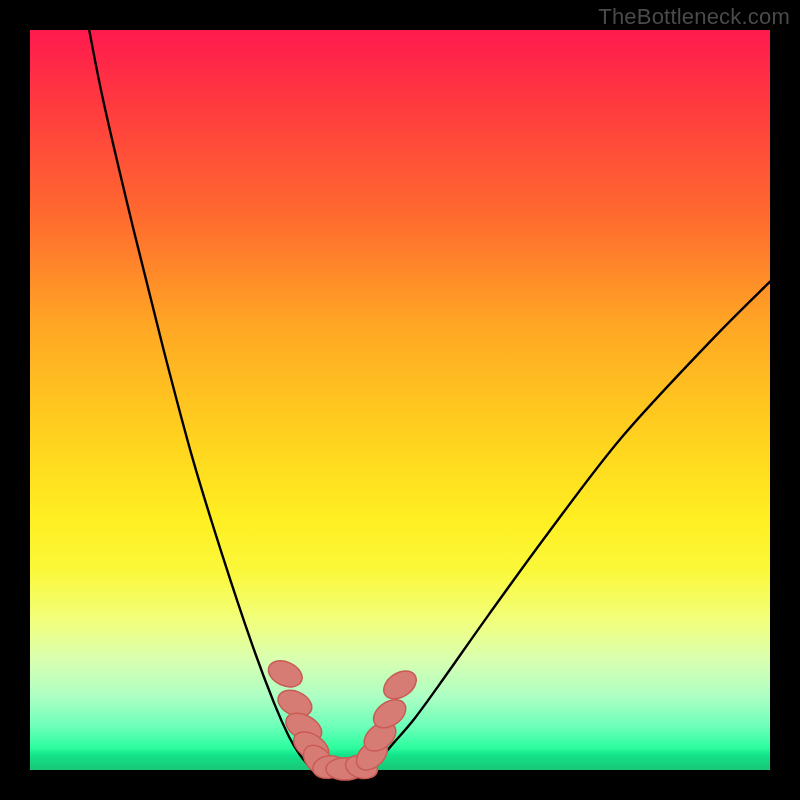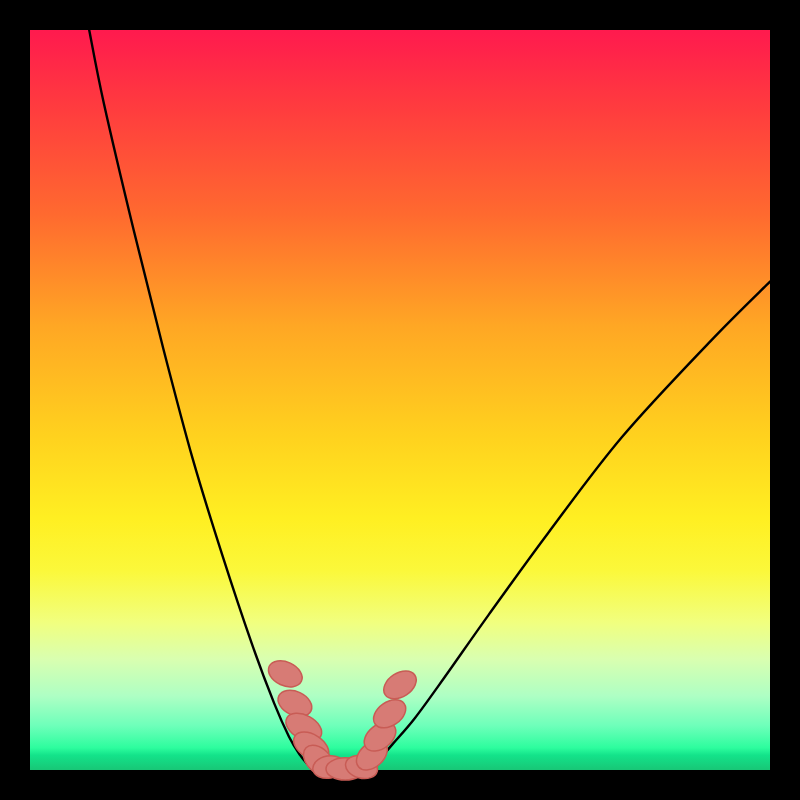--- a/index.html
+++ b/index.html
@@ -78,13 +78,14 @@
           <ellipse cx="298.96" cy="737.04" rx="16.28" ry="11.1" class="marker" transform="rotate(-10 298.96 737.04)"></ellipse>
           <ellipse cx="315.24" cy="738.89" rx="19.240000000000002" ry="11.1" class="marker" transform="rotate(0 315.24 738.89)"></ellipse>
           <ellipse cx="331.52" cy="737.04" rx="16.28" ry="11.1" class="marker" transform="rotate(15 331.52 737.04)"></ellipse>
           <ellipse cx="341.88" cy="725.2" rx="11.84" ry="17.76" class="marker" transform="rotate(48 341.88 725.2)"></ellipse>
           <ellipse cx="350.02" cy="706.7" rx="11.84" ry="17.76" class="marker" transform="rotate(52 350.02 706.7)"></ellipse>
           <ellipse cx="359.64" cy="683.76" rx="11.84" ry="17.76" class="marker" transform="rotate(55 359.64 683.76)"></ellipse>
           <ellipse cx="370" cy="654.9" rx="11.84" ry="17.76" class="marker" transform="rotate(57 370 654.9)"></ellipse>
         </g>
     </svg>
   </div>
+  <div class="watermark">TheBottleneck.com</div>
 </div>
 
 </body></html>

